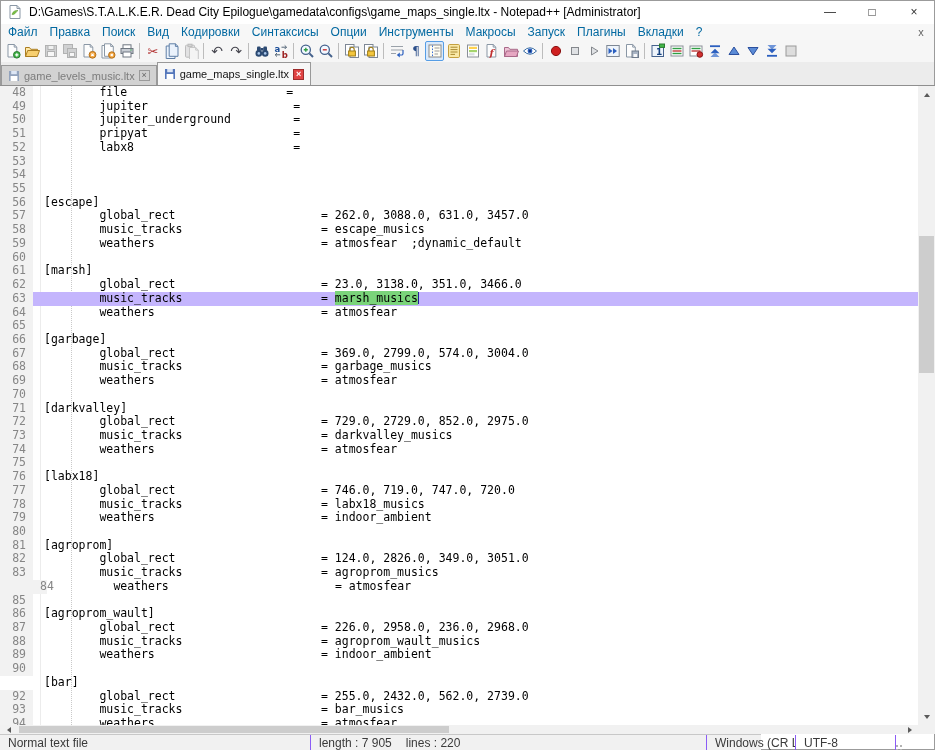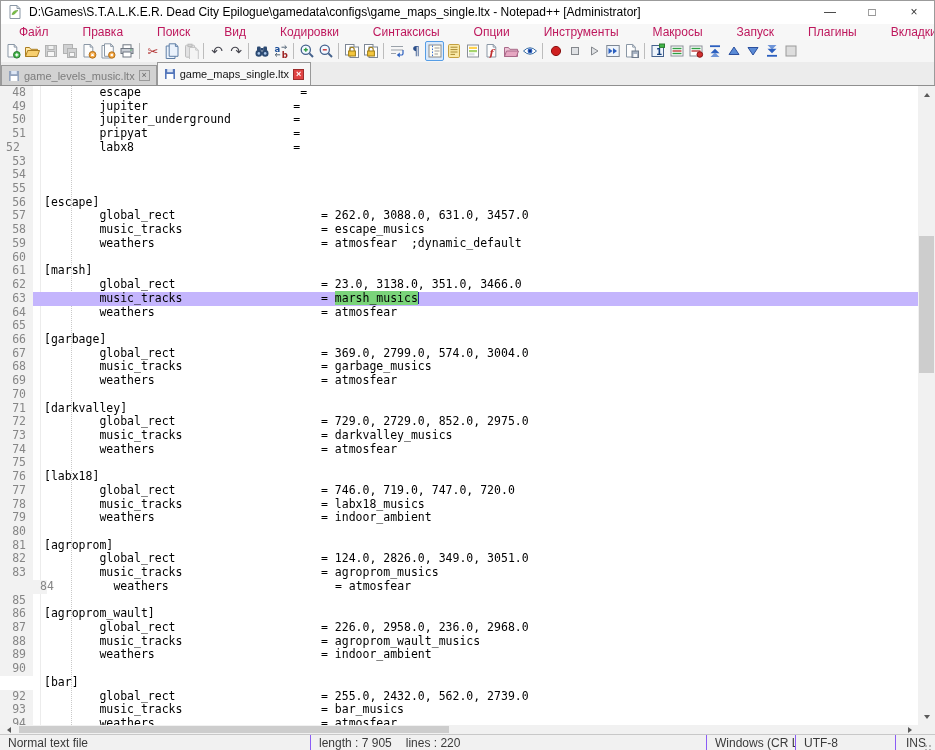--- a/index.html
+++ b/index.html
@@ -8,21 +8,21 @@
        font-family:"Liberation Sans",sans-serif;-webkit-font-smoothing:antialiased;}
   
   .titlebar{height:24px;display:flex;align-items:center;background:#ffffff;}
   .app-icon{width:16px;height:16px;margin:0 6px 0 7px;flex:none;}
   .title{font-size:12px;color:#000;white-space:nowrap;overflow:hidden;flex:1;}
   .winbtns{display:flex;flex:none;height:24px;}
   .wbtn{width:42px;height:24px;display:flex;align-items:center;justify-content:center;
         font-size:12px;color:#333;cursor:default;}
   
   .menubar{height:16px;display:flex;align-items:center;background:#f7f7f7;padding-left:2px;}
-  .mi{font-size:12px;color:#be185d;padding:0 17px;line-height:16px;white-space:nowrap;}
+  .mi{font-size:12px;color:#0369a1;padding:0 6px;line-height:16px;white-space:nowrap;}
   .menuspacer{flex:1;}
   .menu-x{font-size:11px;color:#666;width:16px;text-align:center;margin-right:6px;line-height:14px;}
   
   .toolbar{height:22px;display:flex;align-items:center;background:#f6f6f6;padding-left:3px;}
   .tb-btn{width:19px;height:20px;display:flex;align-items:center;justify-content:center;box-sizing:border-box;flex:none;}
   .tb-btn.disabled{filter:grayscale(.9);opacity:.55;}
   .tb-btn.pressed{background:#d9e9fb;border:1px solid #569de5;border-radius:2px;}
   .tb-sep{width:7px;height:16px;position:relative;flex:none;}
   .tb-sep::before{content:"";position:absolute;left:3px;top:0;bottom:0;width:1px;background:#bcbcbc;}
   
@@ -57,21 +57,21 @@
   .tri.up{border-bottom:4.5px solid #5a5a5a;} .tri.dn{border-top:4.5px solid #5a5a5a;}
   .tri.lf{border-top:3.5px solid transparent;border-bottom:3.5px solid transparent;border-right:4.5px solid #5a5a5a;border-left:none;}
   .tri.rt{border-top:3.5px solid transparent;border-bottom:3.5px solid transparent;border-left:4.5px solid #5a5a5a;border-right:none;}
   .vthumb{position:absolute;left:1px;width:15px;top:150px;height:137px;background:#cdcdcd;}
   .hscroll{position:absolute;left:0;bottom:0;width:918px;height:9px;background:#f1f1f1;}
   .harrow{position:absolute;top:0;width:17px;height:9px;display:flex;align-items:center;justify-content:center;}
   .ha-l{left:0;} .ha-r{right:0;}
   .hthumb{position:absolute;left:19px;top:1px;height:7px;width:430px;background:#cdcdcd;}
   .corner{position:absolute;right:0;bottom:0;width:17px;height:9px;background:#f1f1f1;}
   
-  .statusbar{position:absolute;left:0;bottom:0;width:935px;height:16px;background:#f1f1f1;
+  .statusbar{position:absolute;left:0;bottom:0;width:761px;height:16px;background:#f1f1f1;
              border-top:1px solid #c8c8c8;box-sizing:border-box;display:flex;align-items:center;
              font-size:12px;color:#3a3a3a;}
   .sb-cell{height:100%;display:flex;align-items:center;box-sizing:border-box;padding-left:8px;
            white-space:nowrap;overflow:hidden;flex:none;}
   .sb-cell + .sb-cell{border-left:1px solid #8b5cf6;}
   .sb-cell span + span{margin-left:14px;}
   .c1{width:310px;} .c2{width:156px;} .c3{width:240px;margin-top:30px;} .c4{width:89px;} .c5{width:100px;}
   .c6{flex:1;position:relative;padding-left:10px;}
   .grip{position:absolute;right:4px;bottom:3px;width:2px;height:2px;background:#b3b3b3;
         box-shadow:-4px 4px 0 0 #b3b3b3,0 4px 0 0 #b3b3b3,-4px 0 0 0 #b3b3b3;}
@@ -493,25 +493,25 @@
           </svg></span>
         <span>game_maps_single.ltx</span>
         <span class="tclose red">×</span>
       </div>
     </div>
 
   <div class="editor">
     <div class="ed-rows" id="edrows">
       <div class="guide g1"></div>
       <div class="guide g2"></div>
-    <div class="row"><span class="ln" style="color: rgb(134, 134, 134);">48</span><span class="code">        escape                       =</span></div>
+    <div class="row"><span class="ln" style="color: rgb(134, 134, 134);">48</span><span class="code">        file                       =</span></div>
         <div class="row"><span class="ln" style="color: rgb(134, 134, 134);">49</span><span class="code">        jupiter                     =</span></div>
         <div class="row"><span class="ln" style="color: rgb(134, 134, 134);">50</span><span class="code">        jupiter_underground         =</span></div>
         <div class="row"><span class="ln" style="color: rgb(134, 134, 134);">51</span><span class="code">        pripyat                     =</span></div>
-        <div class="row"><span class="ln" style="color: rgb(134, 134, 134); text-align: center;">52</span><span class="code">        labx8                       =</span></div>
+        <div class="row"><span class="ln" style="color: rgb(134, 134, 134);">52</span><span class="code">        labx8                       =</span></div>
         <div class="row"><span class="ln" style="color: rgb(134, 134, 134);">53</span><span class="code"></span></div>
         <div class="row"><span class="ln" style="color: rgb(134, 134, 134);">54</span><span class="code"></span></div>
         <div class="row"><span class="ln" style="color: rgb(134, 134, 134);">55</span><span class="code"></span></div>
         <div class="row"><span class="ln" style="color: rgb(134, 134, 134);">56</span><span class="code">[escape]</span></div>
         <div class="row"><span class="ln" style="color: rgb(134, 134, 134);">57</span><span class="code">        global_rect                     = 262.0, 3088.0, 631.0, 3457.0</span></div>
         <div class="row"><span class="ln" style="color: rgb(134, 134, 134);">58</span><span class="code">        music_tracks                    = escape_musics</span></div>
         <div class="row"><span class="ln" style="color: rgb(134, 134, 134);">59</span><span class="code">        weathers                        = atmosfear  ;dynamic_default</span></div>
         <div class="row"><span class="ln" style="color: rgb(134, 134, 134);">60</span><span class="code"></span></div>
         <div class="row"><span class="ln" style="color: rgb(134, 134, 134);">61</span><span class="code">[marsh]</span></div>
         <div class="row"><span class="ln" style="color: rgb(134, 134, 134);">62</span><span class="code">        global_rect                     = 23.0, 3138.0, 351.0, 3466.0</span></div>

